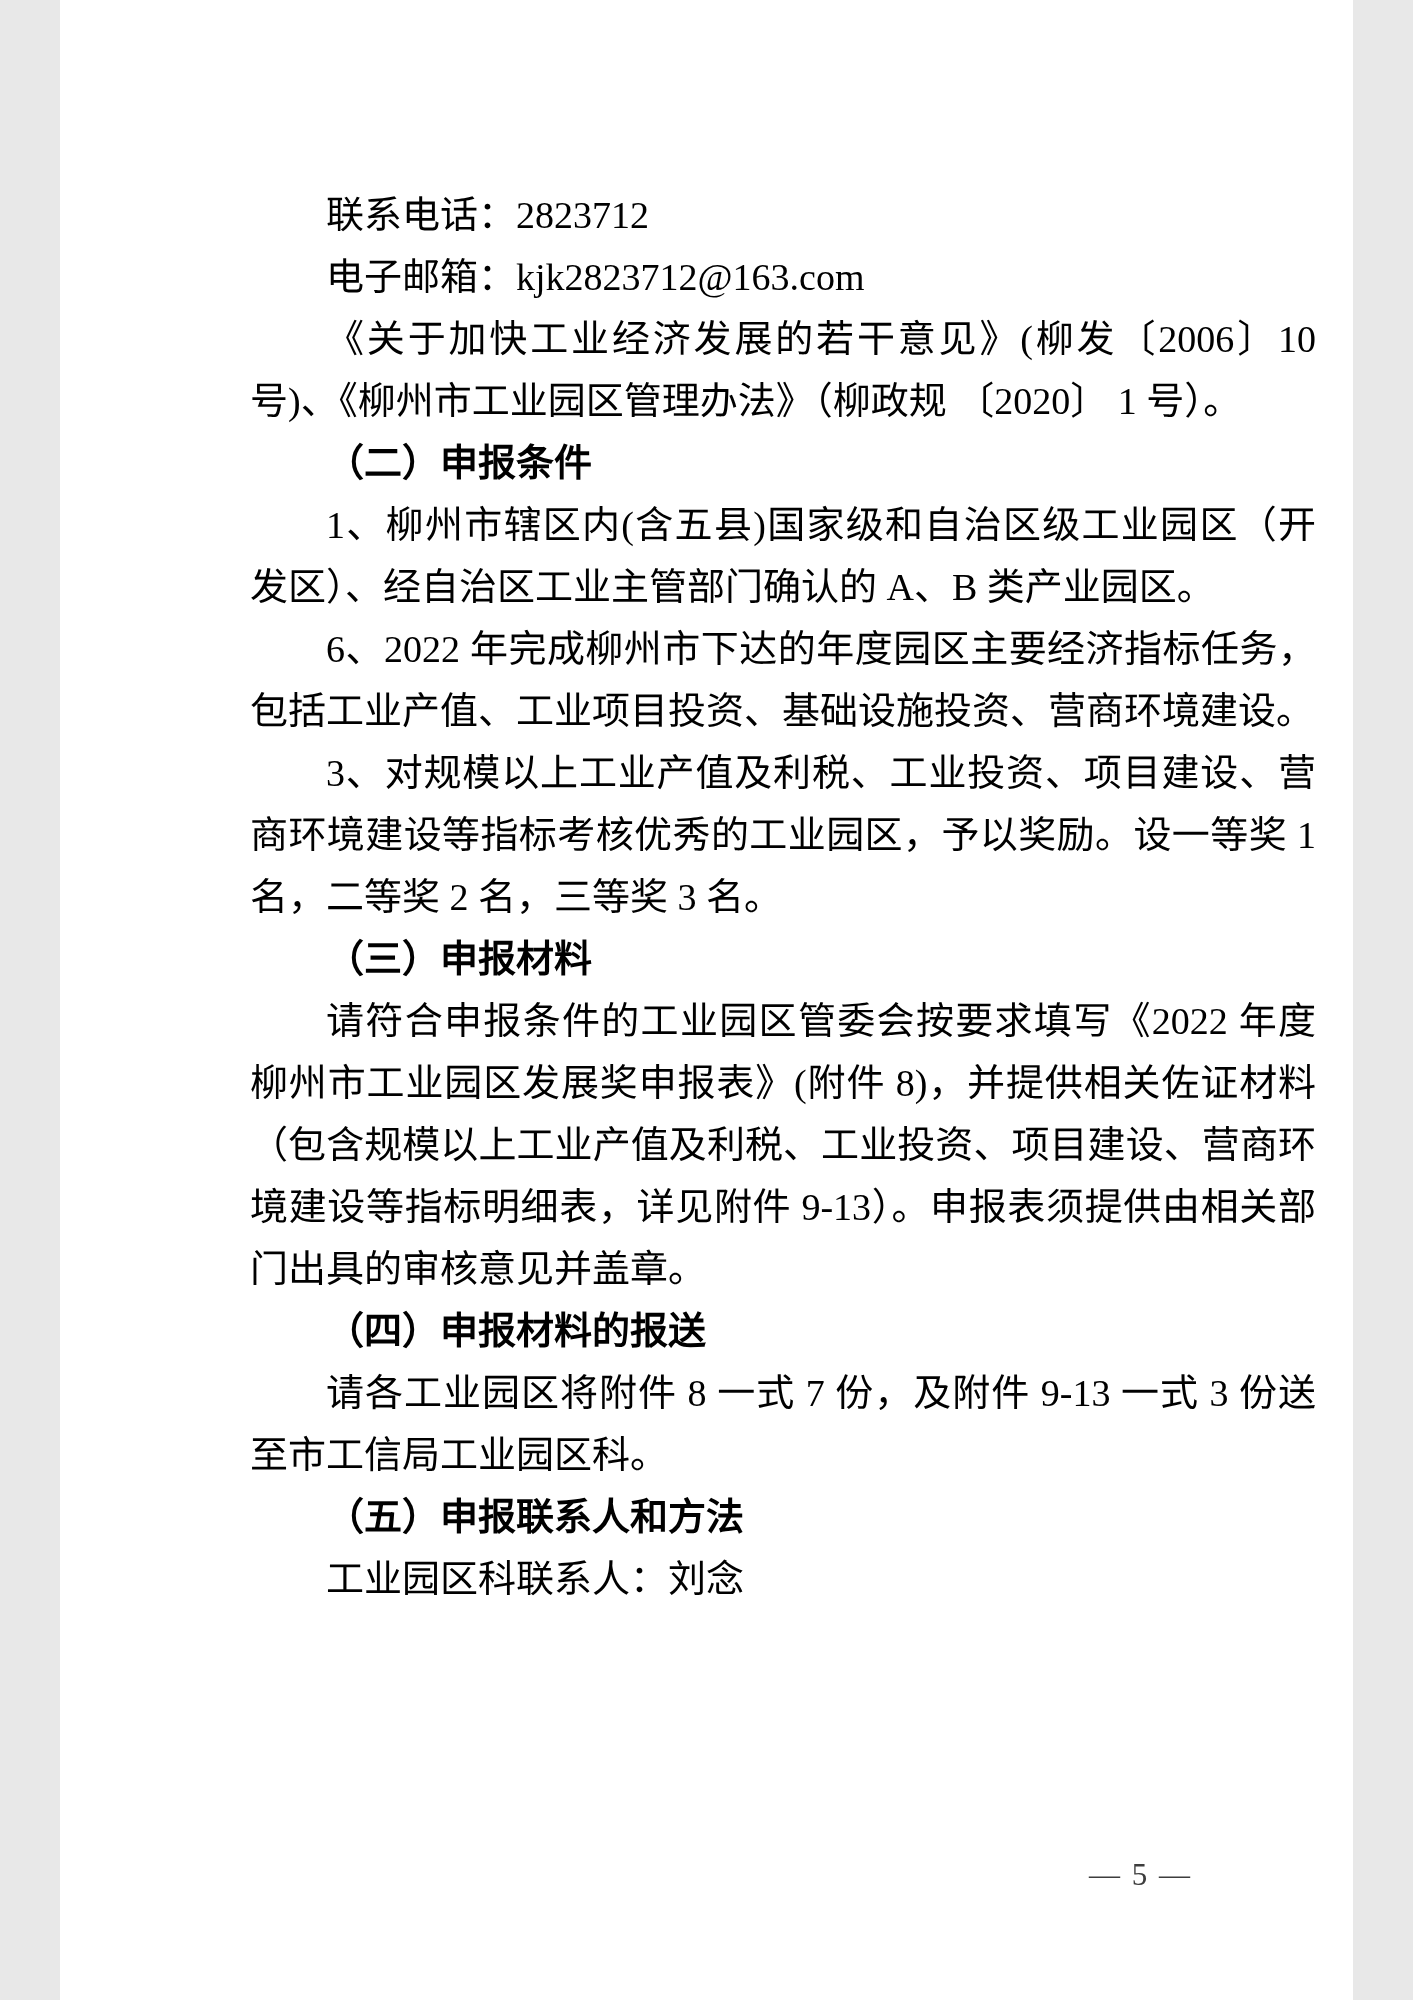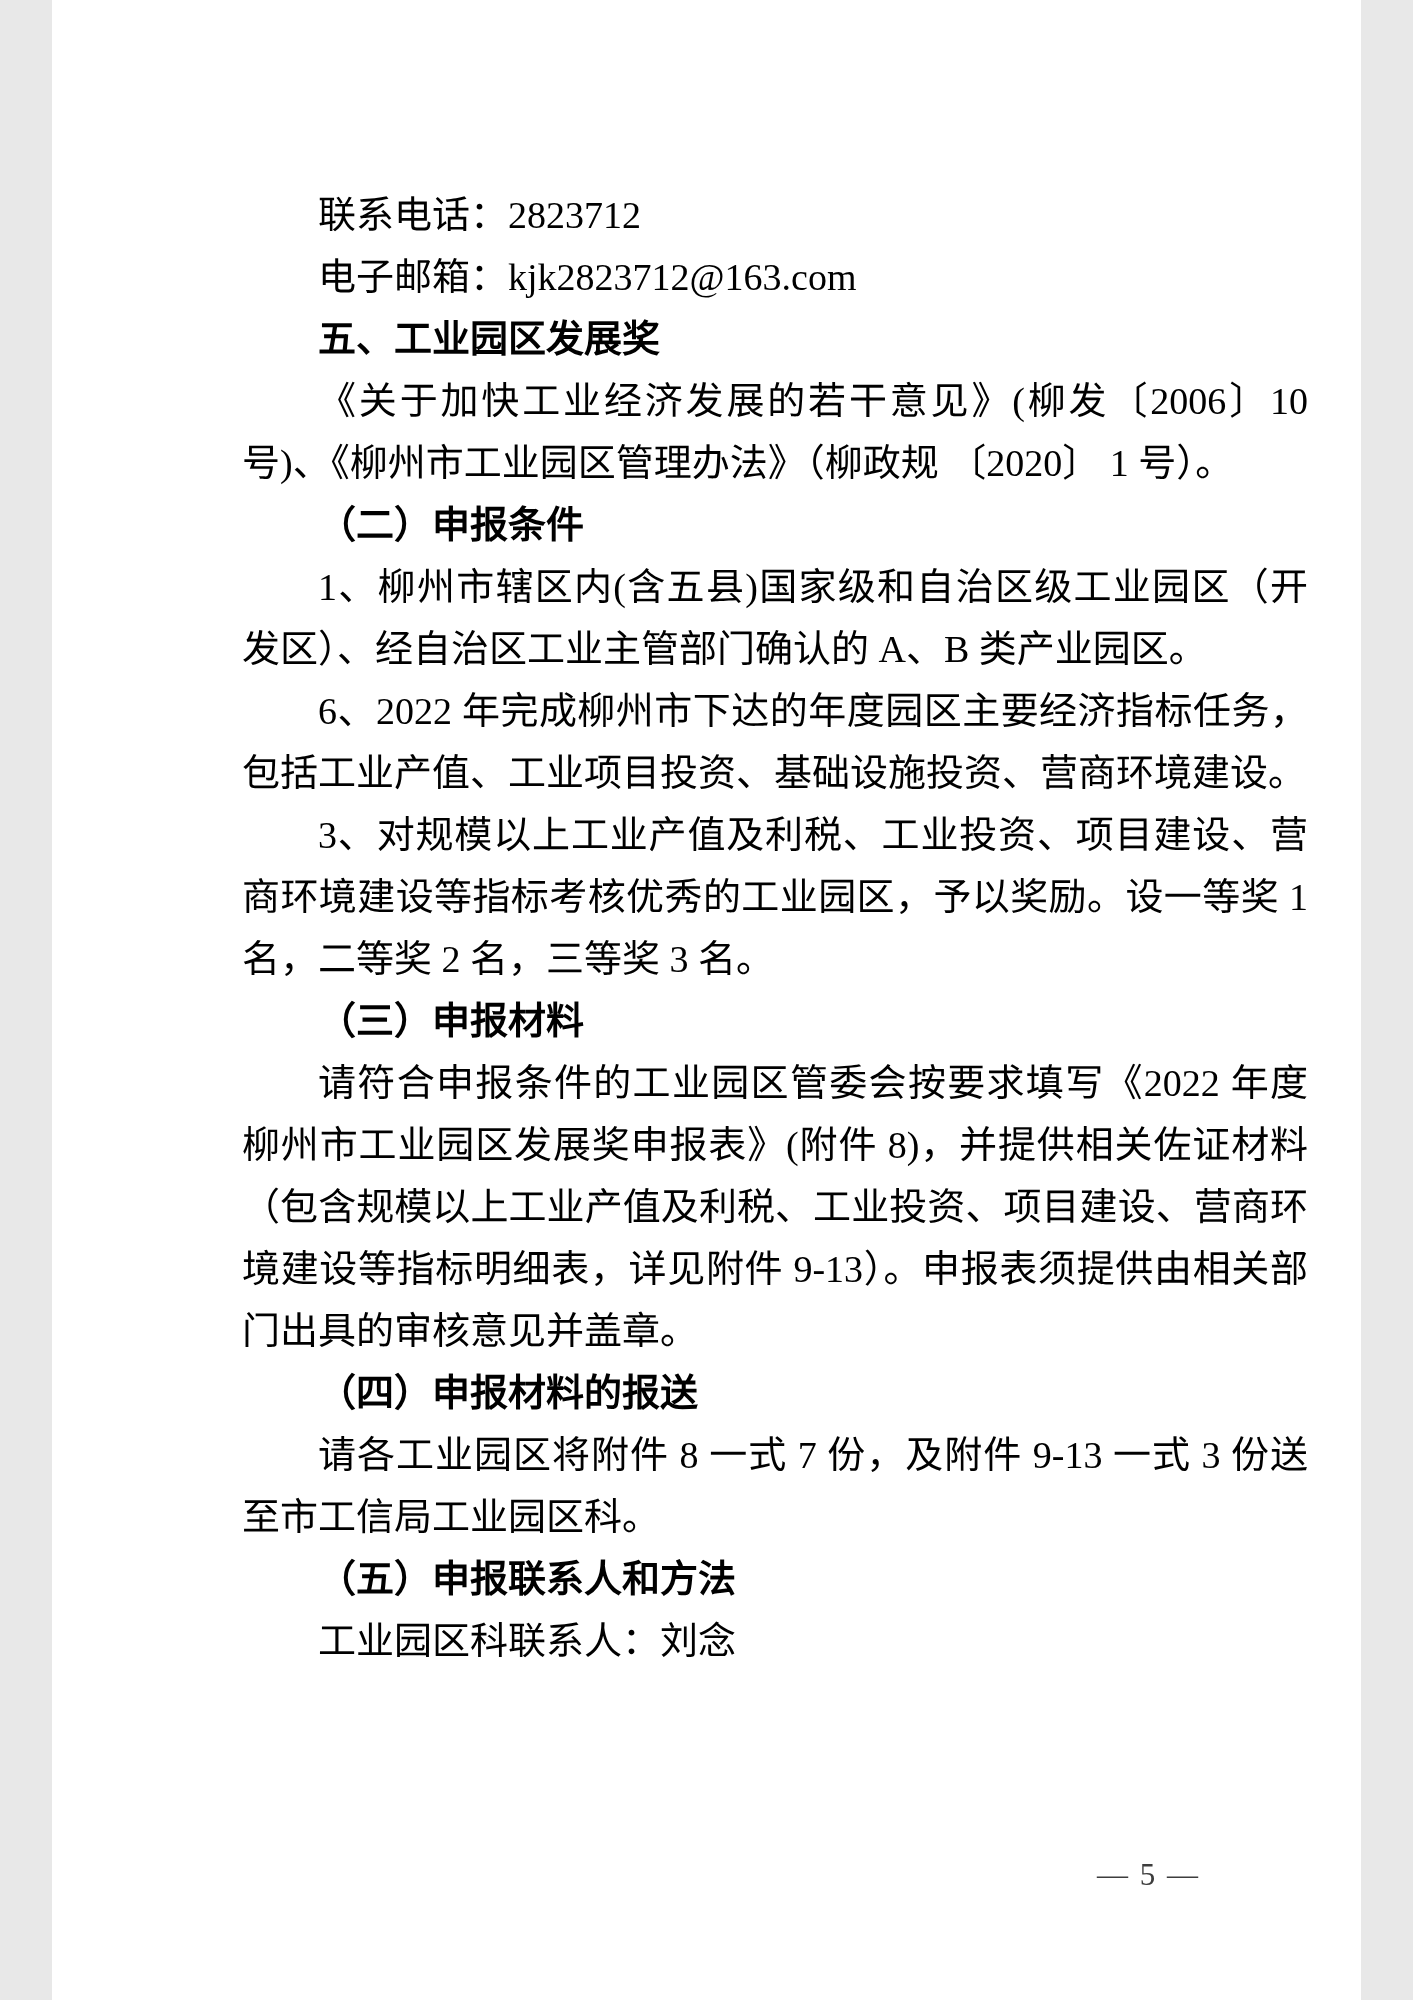--- a/index.html
+++ b/index.html
@@ -8,21 +8,20 @@
     padding: 0;
     background: #e8e8e8;
   }
   .page {
     position: relative;
     width: 1293px;
     height: 2000px;
     margin: 0 auto;
     background: #ffffff;
     overflow: hidden;
-    padding-left: 16px;
   }
   .content {
     position: absolute;
     left: 190px;
     top: 184px;
     width: 1066px;
     font-family: "Liberation Serif", "DejaVu Serif", serif;
     font-size: 38px;
     line-height: 62px;
     color: #000000;
@@ -53,21 +52,20 @@
     white-space: nowrap;
   }
 </style>
 </head>
 <body>
 
 <div class="page">
   <div class="content">
       <p class="para body">联系电话：2823712</p>
       <p class="para body">电子邮箱：kjk2823712@163.com</p>
-      <p class="para h1">五、工业园区发展奖</p>
       <p class="para body">《关于加快工业经济发展的若干意见》(柳发〔2006〕10 号)、《柳州市工业园区管理办法》（柳政规 〔2020〕 1 号）。</p>
       <p class="para h2">（二）申报条件</p>
       <p class="para body">1、柳州市辖区内(含五县)国家级和自治区级工业园区（开发区）、经自治区工业主管部门确认的 A、B 类产业园区。</p>
       <p class="para body">6、2022 年完成柳州市下达的年度园区主要经济指标任务，包括工业产值、工业项目投资、基础设施投资、营商环境建设。</p>
       <p class="para body">3、对规模以上工业产值及利税、工业投资、项目建设、营商环境建设等指标考核优秀的工业园区，予以奖励。设一等奖 1 名，二等奖 2 名，三等奖 3 名。</p>
       <p class="para h2">（三）申报材料</p>
       <p class="para body">请符合申报条件的工业园区管委会按要求填写《2022 年度柳州市工业园区发展奖申报表》(附件 8)，并提供相关佐证材料（包含规模以上工业产值及利税、工业投资、项目建设、营商环境建设等指标明细表，详见附件 9-13）。申报表须提供由相关部门出具的审核意见并盖章。</p>
       <p class="para h2">（四）申报材料的报送</p>
       <p class="para body">请各工业园区将附件 8 一式 7 份，及附件 9-13 一式 3 份送至市工信局工业园区科。</p>
       <p class="para h2">（五）申报联系人和方法</p>

